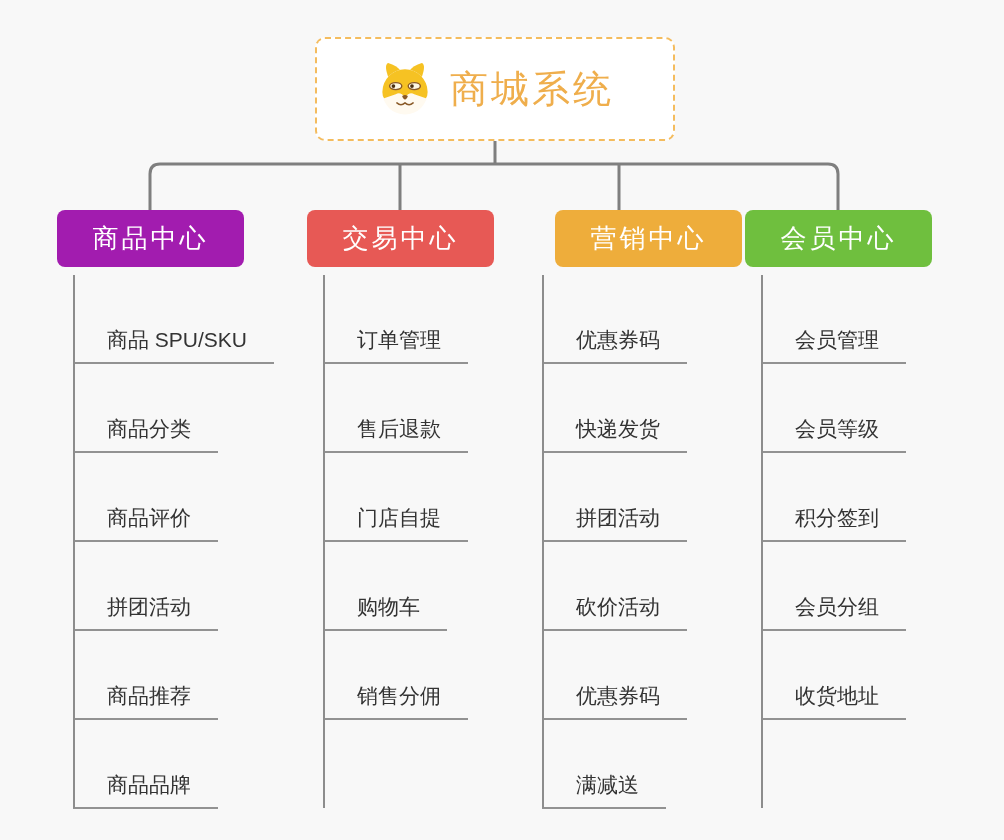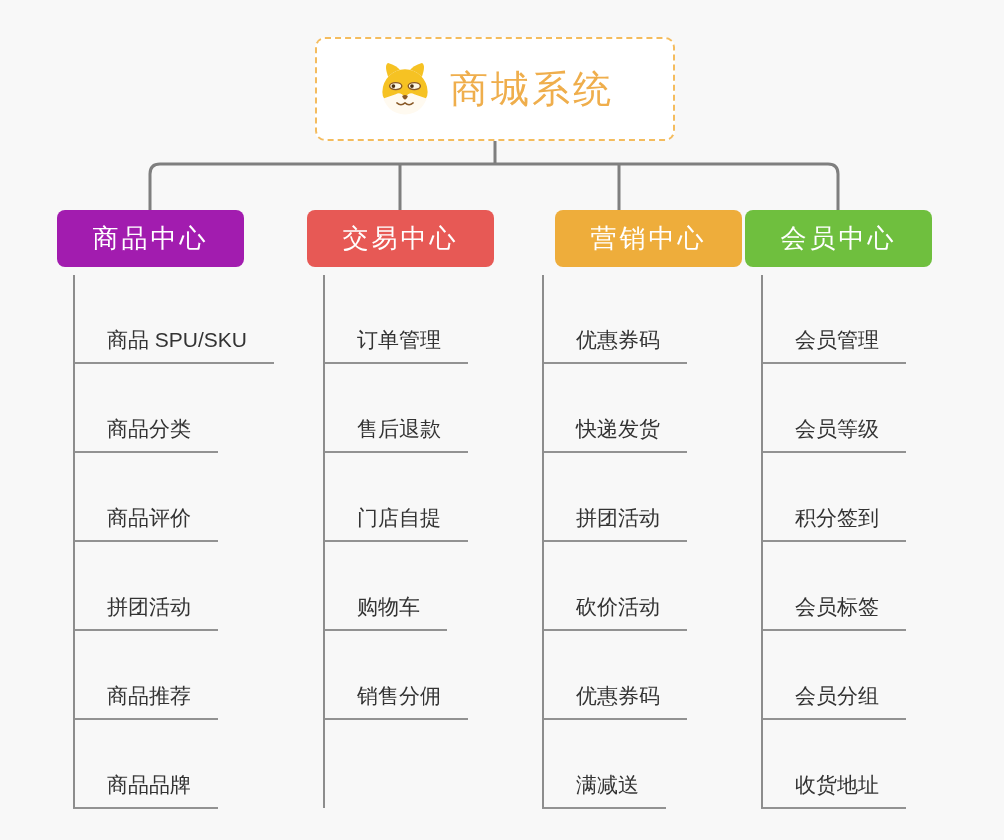--- a/index.html
+++ b/index.html
@@ -233,23 +233,20 @@
   </div>
 
   <div class="child-row">
     <div class="child-item">会员等级</div>
   </div>
 
   <div class="child-row">
     <div class="child-item">积分签到</div>
   </div>
 
-  <div class="child-row">
-    <div class="child-item">会员标签</div>
-  </div>
 
   <div class="child-row">
     <div class="child-item">会员分组</div>
   </div>
 
   <div class="child-row">
     <div class="child-item">收货地址</div>
   </div>
 </div>
   </div>

